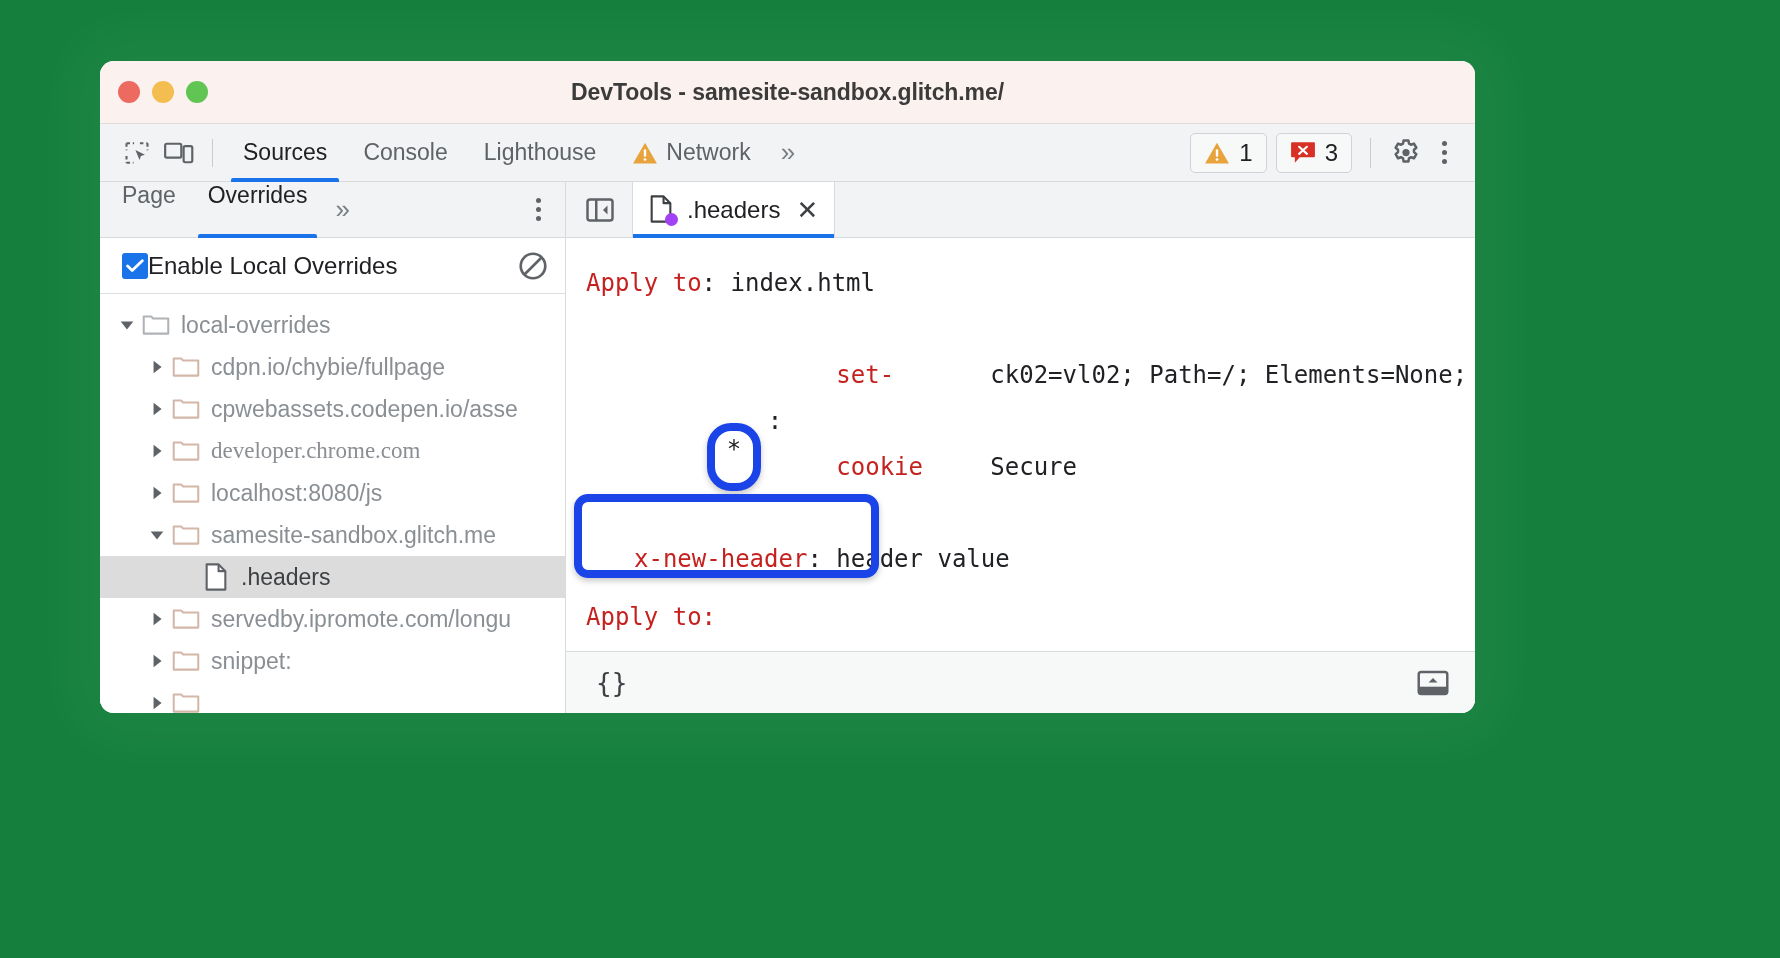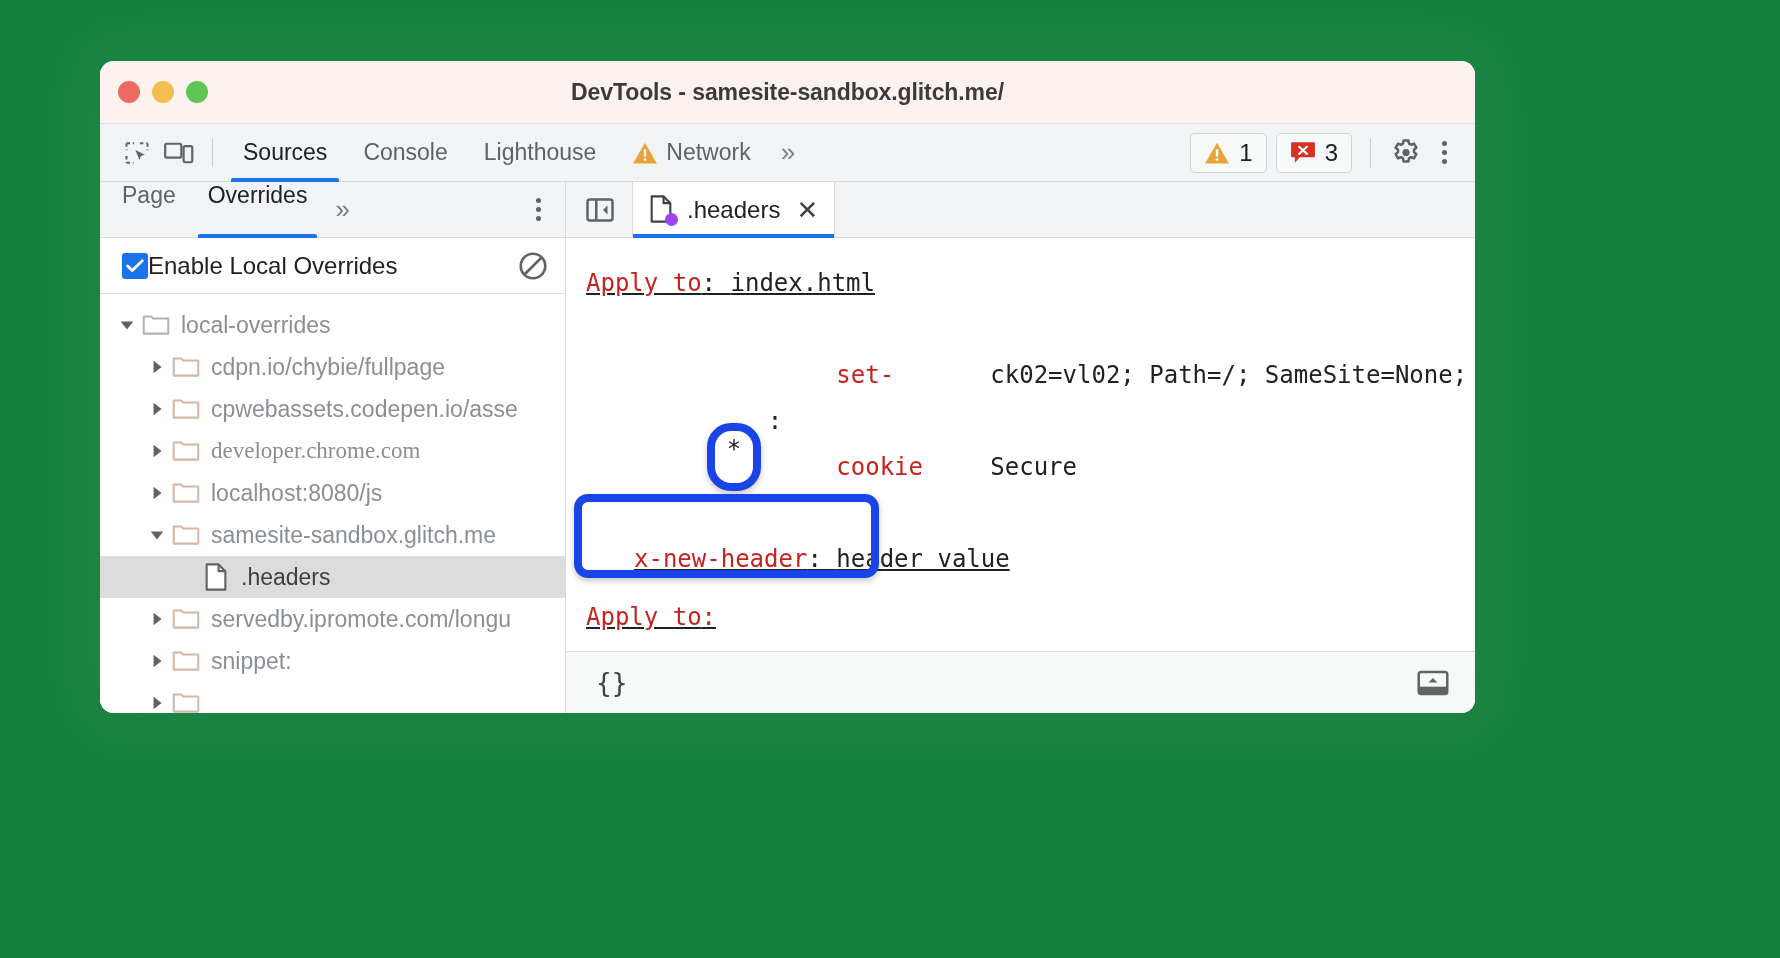--- a/index.html
+++ b/index.html
@@ -326,21 +326,20 @@
     font-family: "DejaVu Sans Mono", monospace;
     font-size: 24px;
   }
   .code-line {
     display: flex;
     align-items: baseline;
     padding: 0 20px;
     line-height: 46px;
     white-space: pre;
     color: #202124;
-    text-decoration: underline;
   }
   .k-red { color: #c5221f; }
   .k-blk { color: #202124; }
   .indent { display: inline-block; width: 48px; flex: none; }
 
   
   .cookie-row {
     display: flex;
     padding: 0 20px;
     line-height: 46px;
@@ -716,21 +715,21 @@
             <span class="k-red">Apply to</span><span class="k-blk">: </span><span class="k-blk">index.html</span>
           </div>
 
           <div class="cookie-row">
             <span class="cookie-name">
               <span>set-</span><br>
               <span>cookie</span>
             </span>
             <span class="cookie-colon">:</span>
             <span class="cookie-val">
-              <span>ck02=vl02; Path=/; SameSite=None;</span><br>
+              <span>ck02=vl02; Path=/; Elements=None;</span><br>
               <span>Secure</span>
             </span>
           </div>
 
           <div class="code-line">
             <span class="indent"></span><span class="k-red">x-new-header</span><span class="k-blk">: </span><span class="k-blk">header value</span>
           </div>
 
           <div class="code-line" style="margin-top:12px;">
             <span class="k-red">Apply to</span><span class="k-red">:</span><span class="k-blk" style="visibility:hidden;">&nbsp;*</span>

